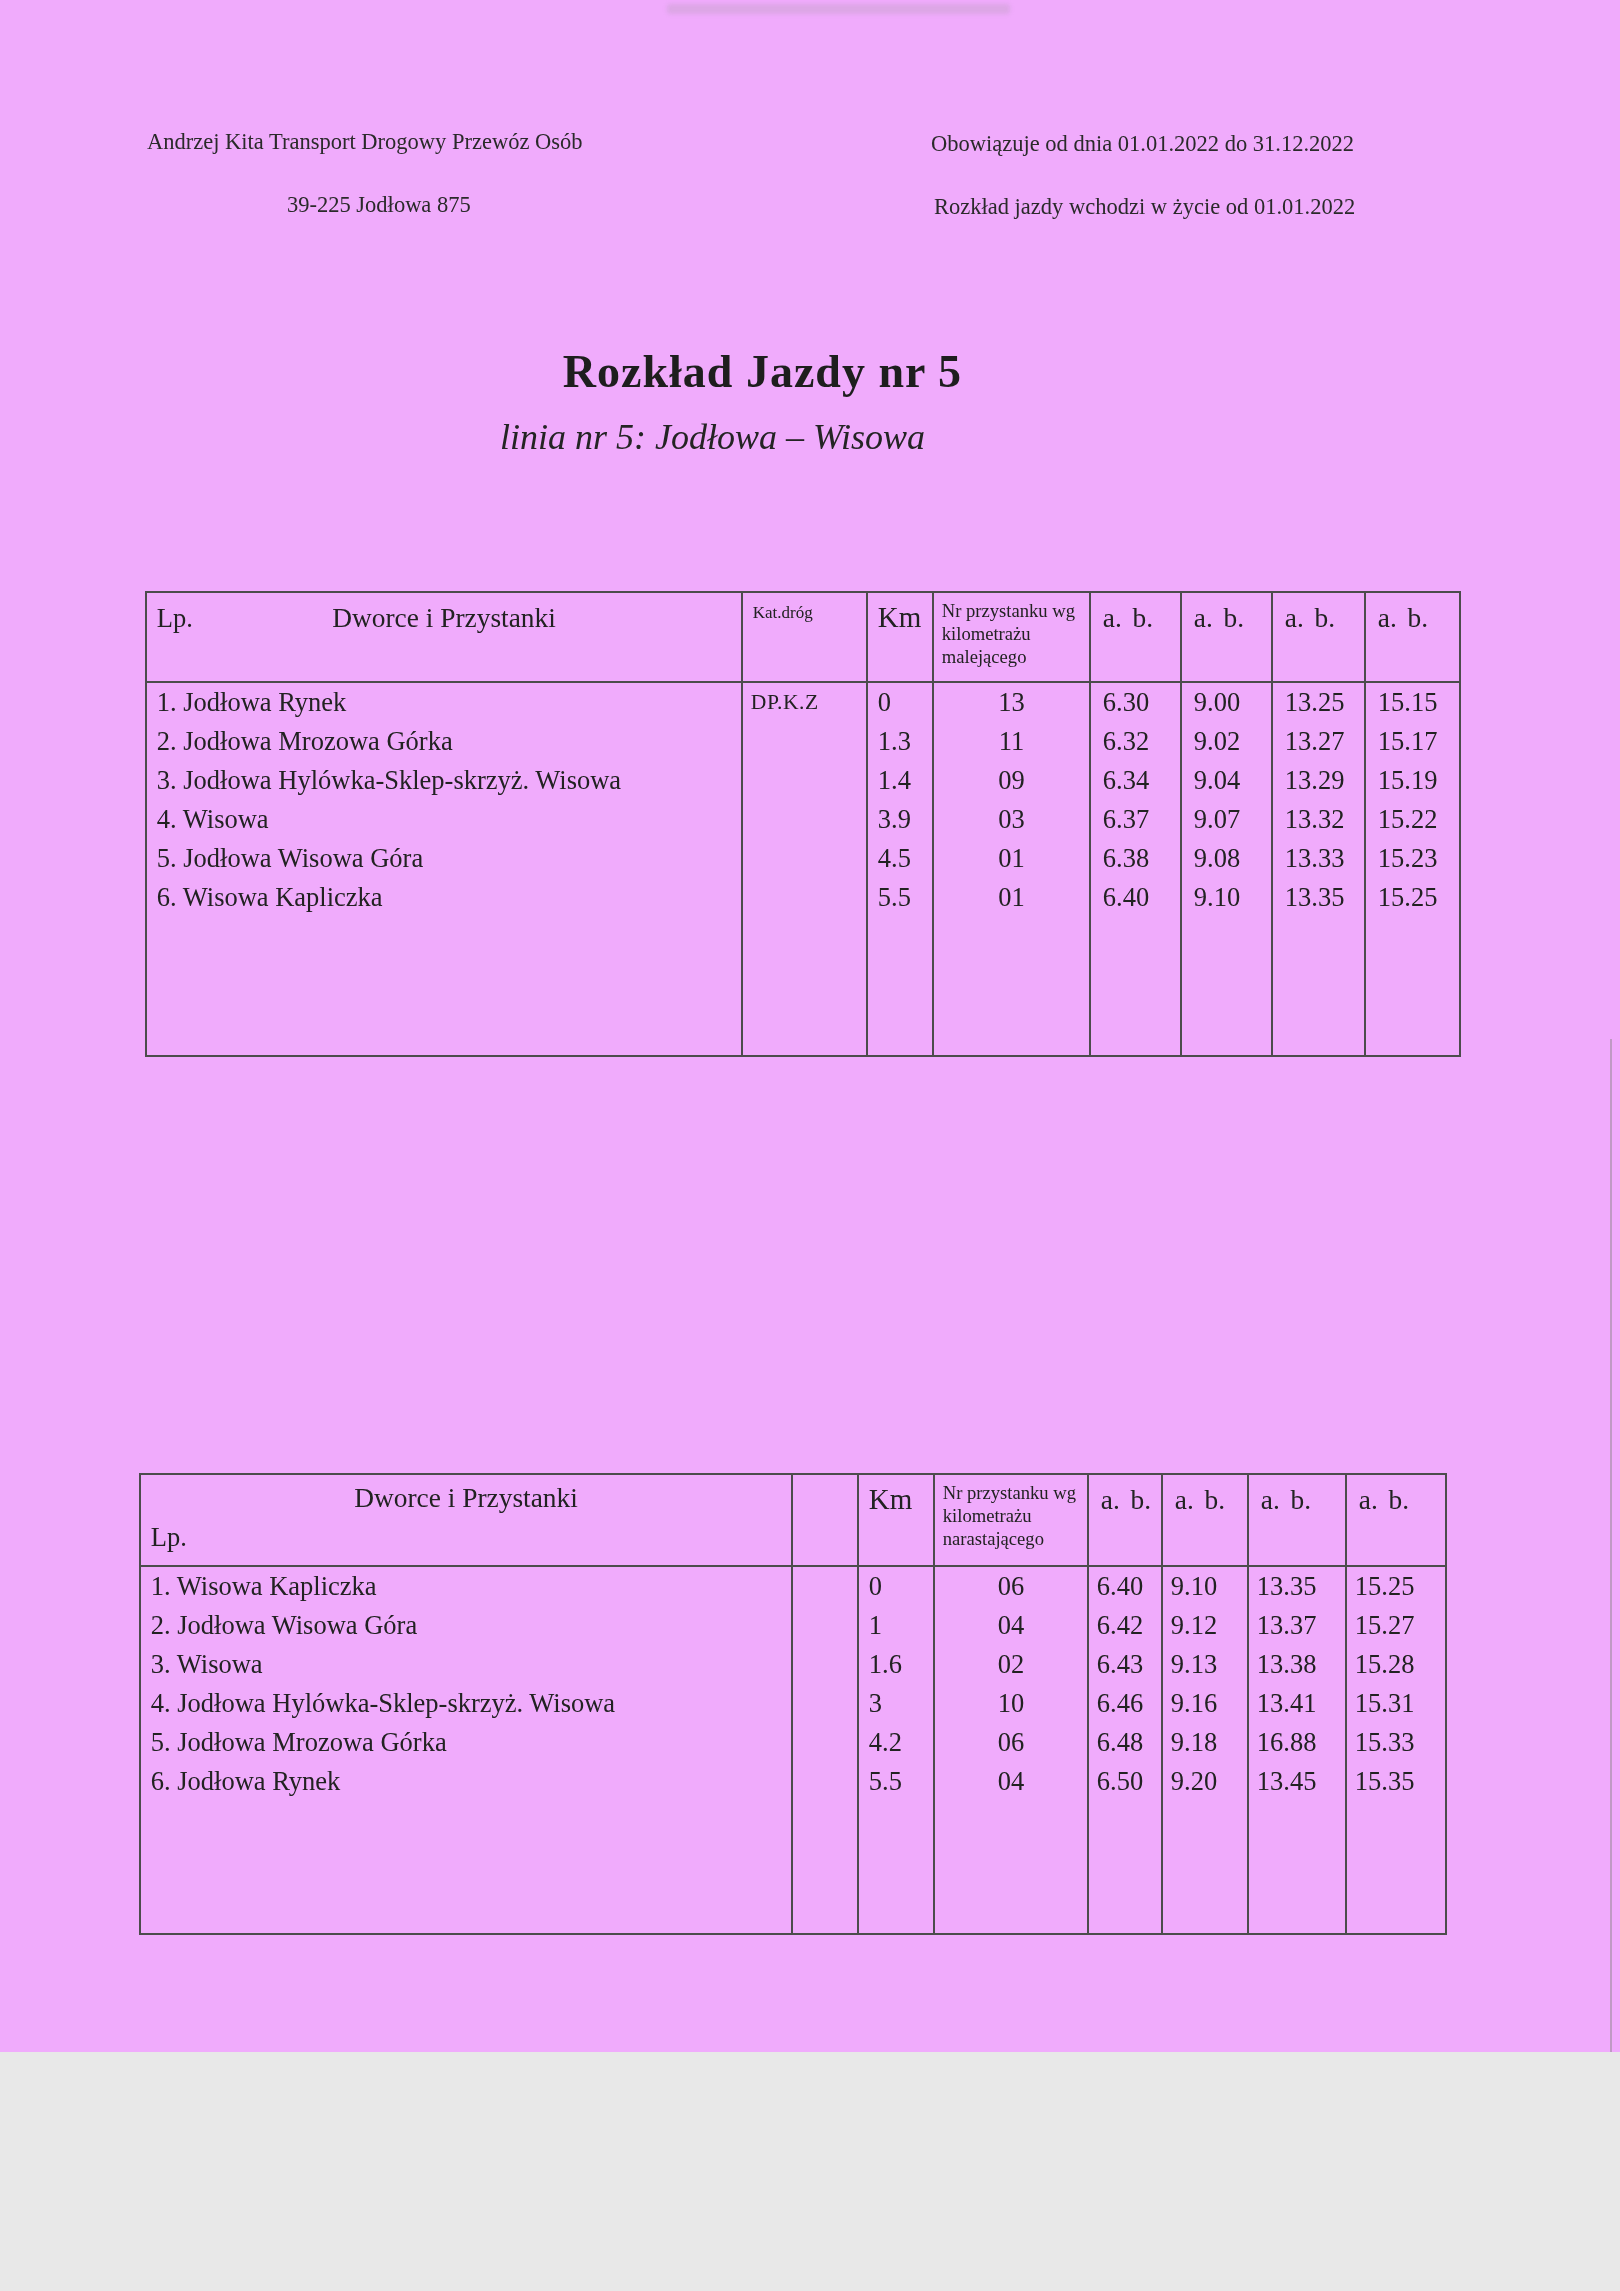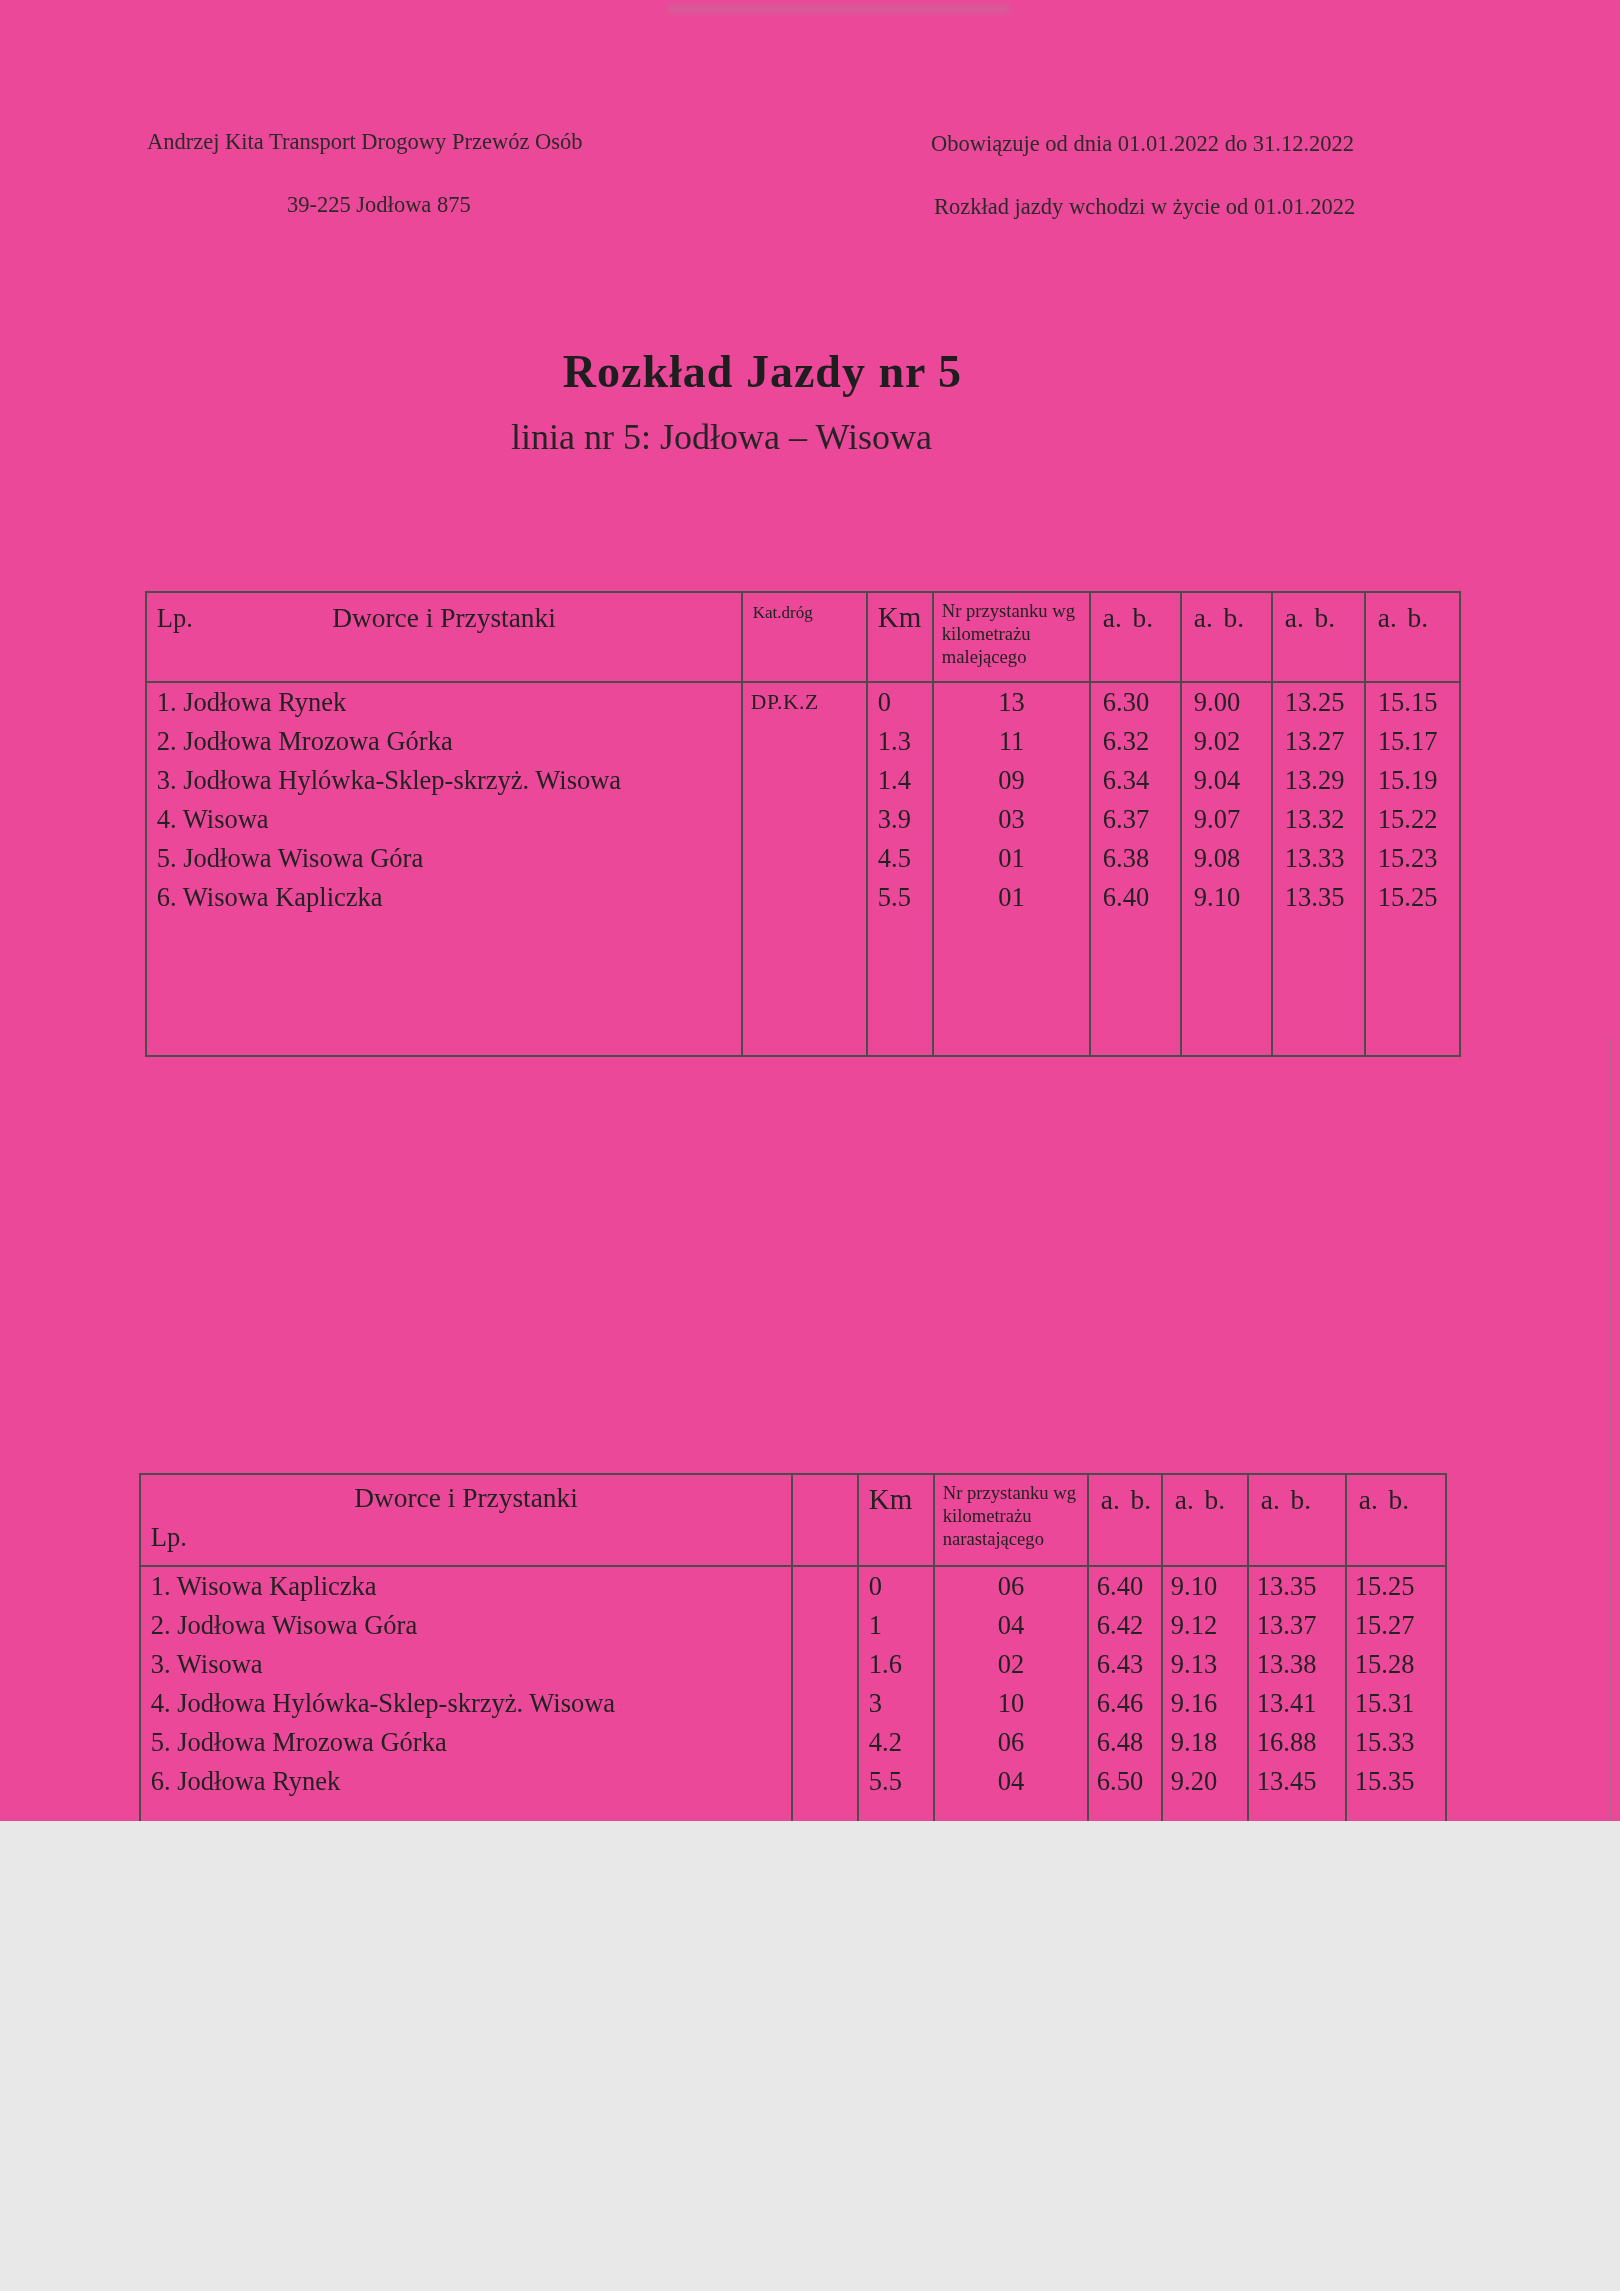--- a/index.html
+++ b/index.html
@@ -1,20 +1,20 @@
 <!DOCTYPE html>
 <html><head>
 <meta charset="utf-8">
 <style>
   html, body { margin: 0; padding: 0; background: #e8e8e8; }
   .page {
     position: relative;
     width: 1620px;
-    height: 1821px;
-    background: #ec4899;
+    height: 2052px;
+    background: #f0abfc;
     color: #222;
     font-family: "Liberation Serif", "DejaVu Serif", serif;
     overflow: hidden;
   }
   .abs { position: absolute; }
 
   
   .hdr-line { font-size: 22.5px; white-space: nowrap; color: #2a2a2a; }
 
   
@@ -69,21 +69,21 @@
   <div class="abs smudge" style="left:667px; top:3.9px; width:343px; height:9.8px;"></div>
   <div class="abs smudge" style="left:9.8px; top:2270px; width:265px; height:8.8px;"></div>
   <div class="abs edge-line" style="left:1610px; top:1039px; width:2px; height:1253px;"></div>
 
   <div class="abs hdr-line" style="left:147px; top:129px;">Andrzej Kita Transport Drogowy Przewóz Osób</div>
   <div class="abs hdr-line" style="left:287px; top:192px;">39-225 Jodłowa 875</div>
   <div class="abs hdr-line" style="left:931px; top:131px;">Obowiązuje od dnia 01.01.2022 do 31.12.2022</div>
   <div class="abs hdr-line" style="left:934px; top:194px;">Rozkład jazdy wchodzi w życie od 01.01.2022</div>
 
   <div class="abs doc-title" style="left:0; top:345px; width:1525px;">Rozkład Jazdy nr 5</div>
-  <div class="abs doc-subtitle" style="left:16px; top:416px; width:1411px;">linia nr 5: Jodłowa – Wisowa</div>
+  <div class="abs doc-subtitle" style="left:7px; top:416px; width:1411px;font-style:italic;">linia nr 5: Jodłowa – Wisowa</div>
 
   <table class="tt t1" style="left:145px; top:591px; width:1314px;">
     <colgroup>
       <col style="width:596px">
         <col style="width:125px">
         <col style="width:66px">
         <col style="width:157px">
       <col style="width:91px">
         <col style="width:91px">
         <col style="width:93px">

